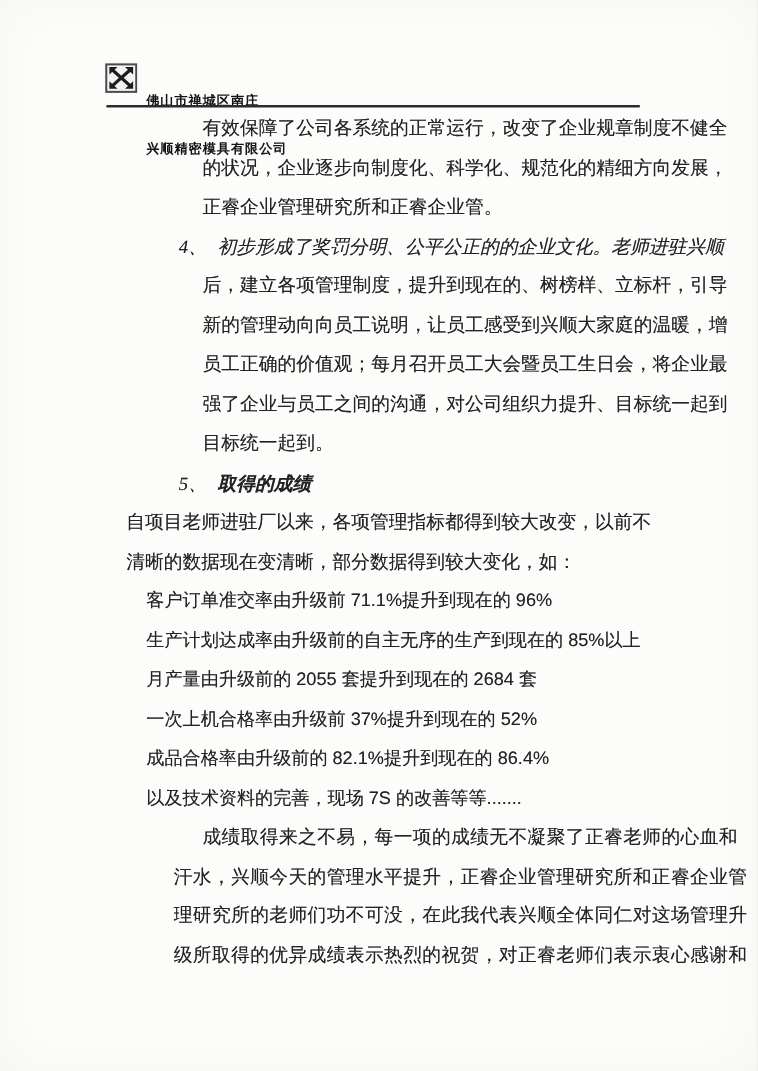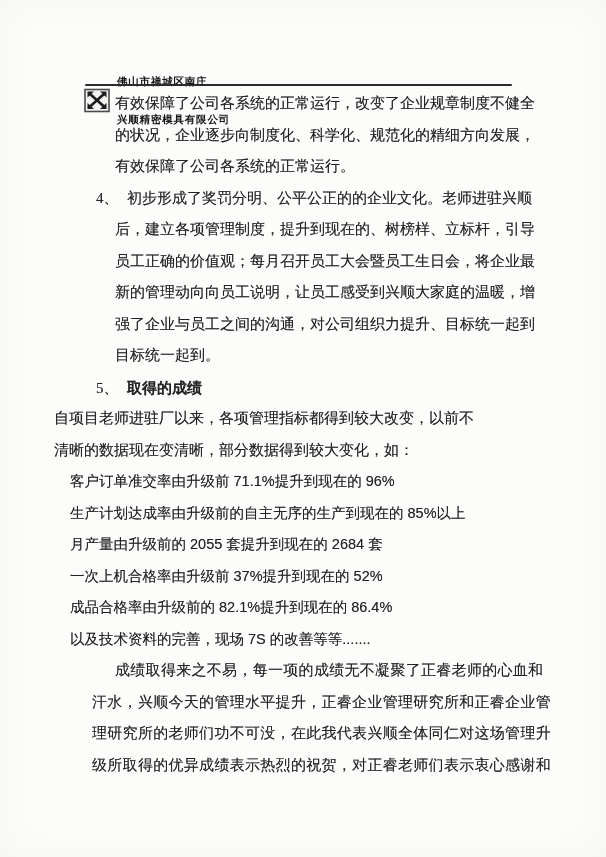--- a/index.html
+++ b/index.html
@@ -2,36 +2,36 @@
 <html><head>
 <meta charset="utf-8">
 <style>
   html,body{margin:0;padding:0;background:#e9e9e9;}
   .page{
     position:relative;width:606px;height:857px;margin:0 auto;
     background:#fcfcfb;overflow:hidden;
     font-family:"Liberation Serif","DejaVu Serif",serif;color:#222;
     box-shadow:inset 0 0 40px rgba(0,0,0,0.03);
   }
-  .letterhead{position:absolute;top:50px;left:84px;display:flex;align-items:center;gap:7px;}
+  .letterhead{position:absolute;top:50px;left:84px;display:flex;align-items:flex-start;gap:7px;}
   .logo{width:26px;height:25px;flex:0 0 auto;}
   .logo svg{width:26px;height:25px;display:block;}
   .company{
     font-family:"Liberation Sans","DejaVu Sans",sans-serif;
     font-weight:700;font-size:10.5px;line-height:12.5px;color:#141414;
     letter-spacing:0.8px;white-space:pre;
   }
   .rule{position:absolute;left:85px;top:84px;width:427px;height:2px;background:#2b2b2b;border-radius:1px;}
   .doc{position:absolute;top:88px;left:0;right:0;}
   .ln{
     height:31.5px;line-height:31.5px;font-size:15px;white-space:pre;
-    color:#232323;text-shadow:0 0 0.5px rgba(20,20,20,0.45);
+    color:#232323;text-shadow:0 0 0.5px rgba(20,20,20,0.45);margin-left:47px;
   }
   .cont{padding-left:115px;}
-  .numline{padding-left:96px;}
+  .numline{padding-left:96px;font-style:italic;}
   .num{display:inline-block;width:31px;}
   .intro{padding-left:54px;}
   .metric{padding-left:70px;font-family:"Liberation Sans","DejaVu Sans",sans-serif;font-size:14.5px;}
   .heading{font-family:"Liberation Sans","DejaVu Sans",sans-serif;font-weight:600;}
   .close-first{padding-left:115px;letter-spacing:0.3px;}
   .close{padding-left:92px;letter-spacing:0.3px;}
 </style>
 </head>
 <body>
 
@@ -57,26 +57,26 @@
       <div>佛山市禅城区南庄</div>
       <div>兴顺精密模具有限公司</div>
     </div>
   </div>
 
   <div class="rule"></div>
 
   <div class="doc">
     <div class="ln cont">有效保障了公司各系统的正常运行，改变了企业规章制度不健全</div>
     <div class="ln cont">的状况，企业逐步向制度化、科学化、规范化的精细方向发展，</div>
-    <div class="ln cont">有效保障了公司各系统的正常运行。</div>
+    <div class="ln cont">正睿企业管理研究所和正睿企业管。</div>
 
     <div class="ln numline"><span class="num">4、</span><span>初步形成了奖罚分明、公平公正的的企业文化。老师进驻兴顺</span></div>
     <div class="ln cont">后，建立各项管理制度，提升到现在的、树榜样、立标杆，引导</div>
+    <div class="ln cont">新的管理动向向员工说明，让员工感受到兴顺大家庭的温暖，增</div>
     <div class="ln cont">员工正确的价值观；每月召开员工大会暨员工生日会，将企业最</div>
-    <div class="ln cont">新的管理动向向员工说明，让员工感受到兴顺大家庭的温暖，增</div>
     <div class="ln cont">强了企业与员工之间的沟通，对公司组织力提升、目标统一起到</div>
     <div class="ln cont">目标统一起到。</div>
 
     <div class="ln numline"><span class="num">5、</span><span class="heading">取得的成绩</span></div>
 
     <div class="ln intro">自项目老师进驻厂以来，各项管理指标都得到较大改变，以前不</div>
     <div class="ln intro">清晰的数据现在变清晰，部分数据得到较大变化，如：</div>
 
     <div class="ln metric">客户订单准交率由升级前 71.1%提升到现在的 96%</div>
     <div class="ln metric">生产计划达成率由升级前的自主无序的生产到现在的 85%以上</div>

